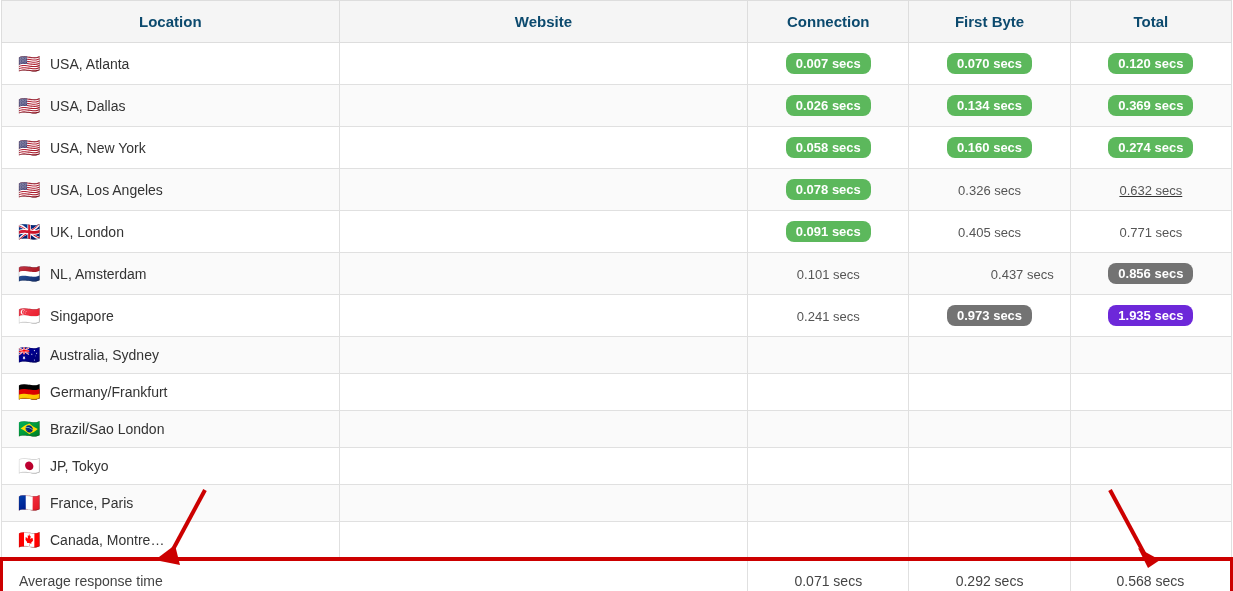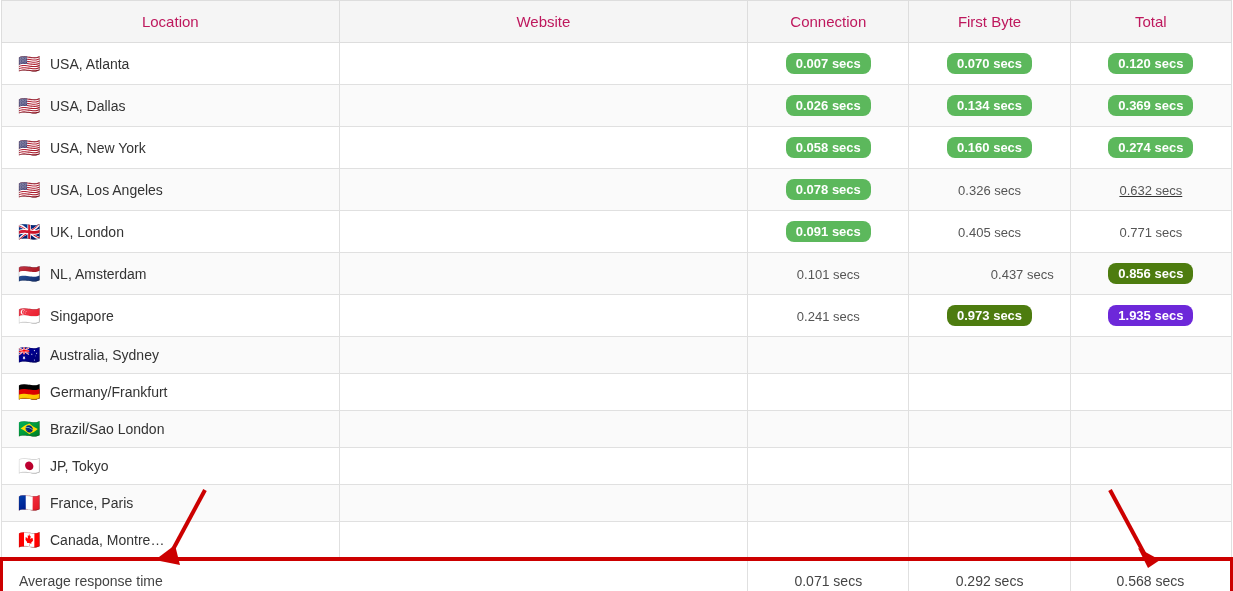--- a/index.html
+++ b/index.html
@@ -15,23 +15,23 @@
       position: relative;
     }
     table {
       width: 100%;
       border-collapse: collapse;
     }
     thead th {
       background: #f5f5f5;
       border: 1px solid #ddd;
       padding: 12px 16px;
-      font-weight: normal;
+      font-weight: bold;
       text-align: center;
-      color: #be185d;
+      color: #0c4a6e;
       font-size: 15px;
     }
     thead th.col-location {
       text-align: center;
       width: 314px;
     }
     thead th.col-website {
       width: 380px;
     }
     thead th.col-connection {
@@ -75,21 +75,21 @@
       display: inline-block;
       padding: 3px 10px;
       border-radius: 8px;
       color: #fff;
       font-weight: bold;
       font-size: 13px;
       text-align: center;
       min-width: 80px;
     }
     .badge-green { background: #5cb85c; }
-    .badge-orange { background: #4d7c0f; }
+    .badge-orange { background: #737373; }
     .badge-red { background: #6d28d9; }
     .plain-value {
       color: #555;
       font-size: 13px;
     }
 
     
     .arrow-container {
       position: absolute;
       top: 0;

